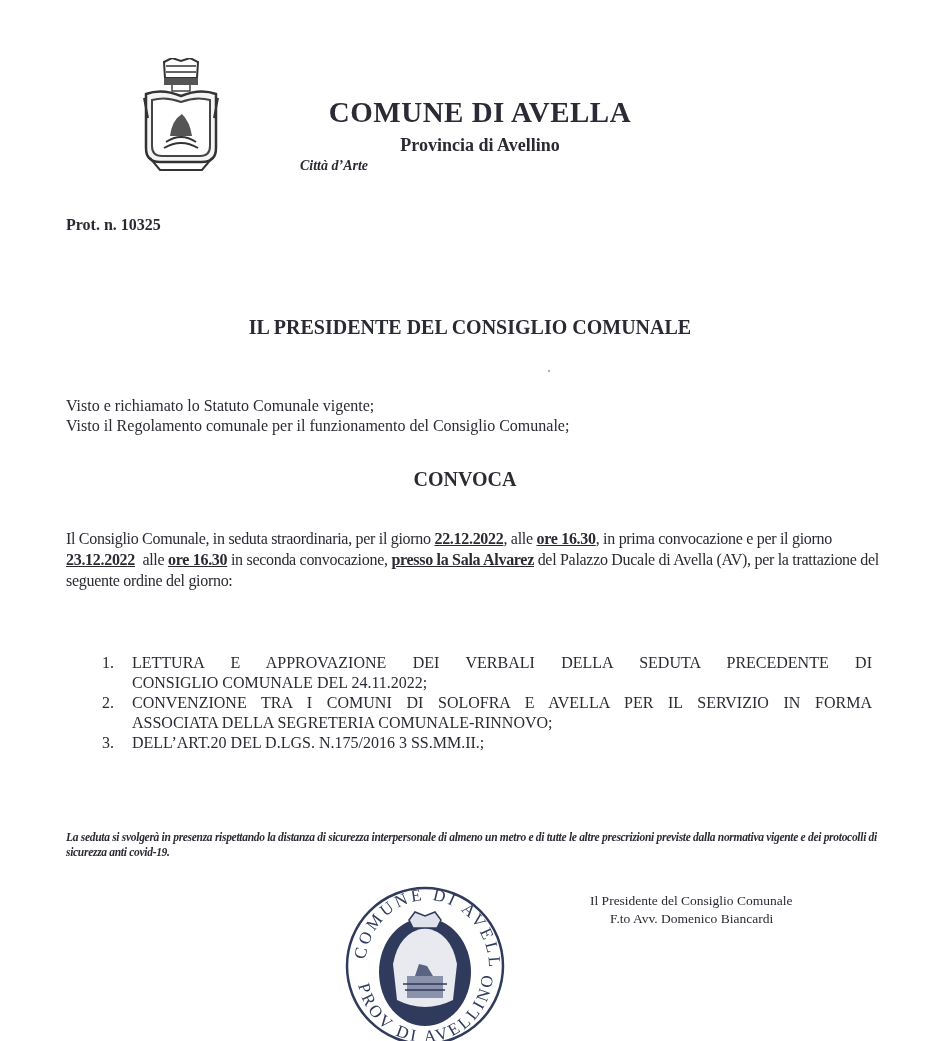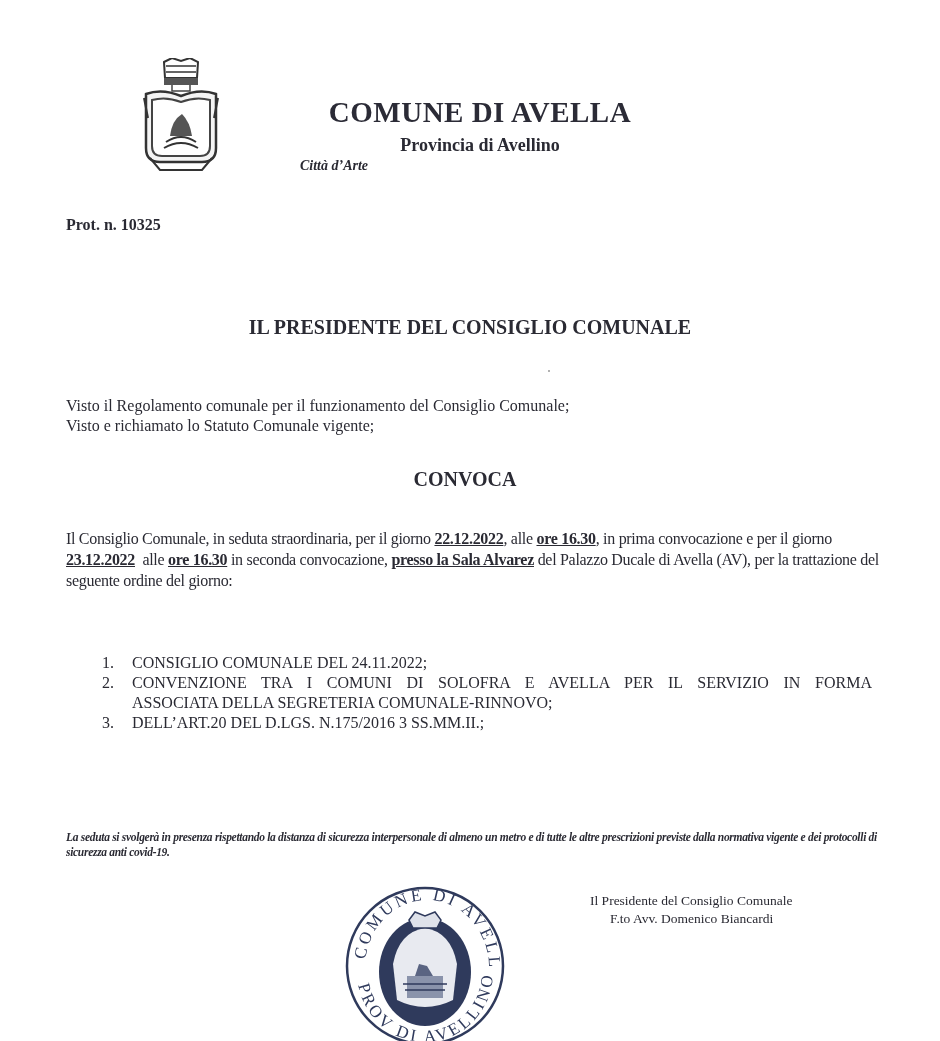--- a/index.html
+++ b/index.html
@@ -51,33 +51,34 @@
 <div class="abs title">COMUNE DI AVELLA</div>
 <div class="abs prov">Provincia di Avellino</div>
 <div class="abs arte">Città d’Arte</div>
 
 <div class="abs prot">Prot. n. 10325</div>
 
 <div class="abs president">IL PRESIDENTE DEL CONSIGLIO COMUNALE</div>
 <div class="abs speck"></div>
 
 <div class="abs visto">
+  <div>Visto e richiamato lo Statuto Comunale vigente;</div>
   <div>Visto il Regolamento comunale per il funzionamento del Consiglio Comunale;</div>
-  <div>Visto e richiamato lo Statuto Comunale vigente;</div>
 </div>
 
 <div class="abs convoca">CONVOCA</div>
 
 <div class="abs body-text">
   <span>Il Consiglio Comunale, in seduta straordinaria, per il giorno </span><b>22.12.2022</b><span>, alle </span><b>ore 16.30</b><span>, in prima convocazione e per il giorno </span><b>23.12.2022</b><span style="white-space:pre">  alle </span><b>ore 16.30</b><span> in seconda convocazione, </span><b>presso la Sala Alvarez</b><span> del Palazzo Ducale di Avella (AV), per la trattazione del seguente ordine del giorno:</span>
 </div>
 
 <ol class="abs agenda">
   <li>
     <span class="num">1.</span>
+    <span class="line1">LETTURA E APPROVAZIONE DEI VERBALI DELLA SEDUTA PRECEDENTE DI</span>
     <span>CONSIGLIO COMUNALE DEL 24.11.2022;</span>
   </li>
   <li>
     <span class="num">2.</span>
     <span class="line1">CONVENZIONE TRA I COMUNI DI SOLOFRA E AVELLA PER IL SERVIZIO IN FORMA</span>
     <span>ASSOCIATA DELLA SEGRETERIA COMUNALE-RINNOVO;</span>
   </li>
   <li>
     <span class="num">3.</span>
     <span>DELL’ART.20 DEL D.LGS. N.175/2016 3 SS.MM.II.;</span>

